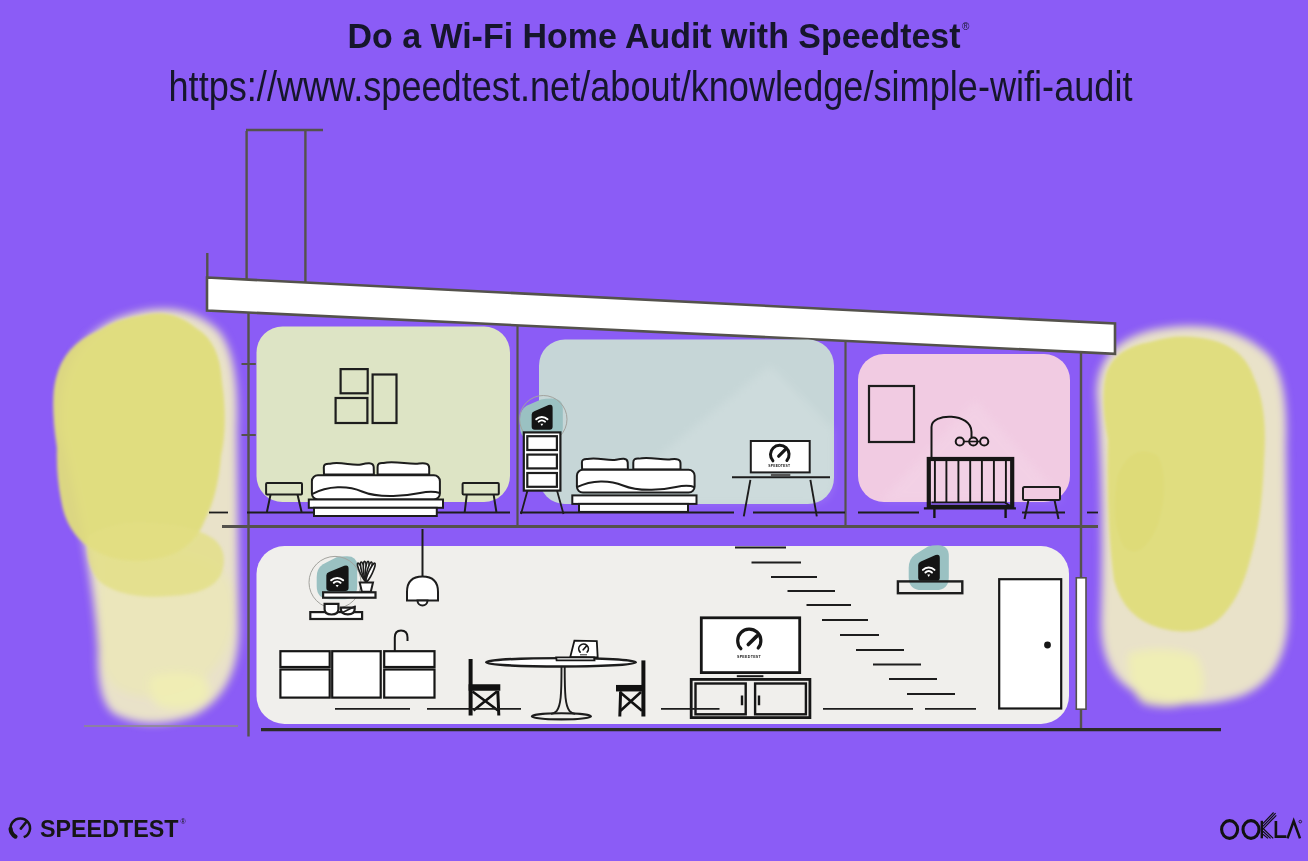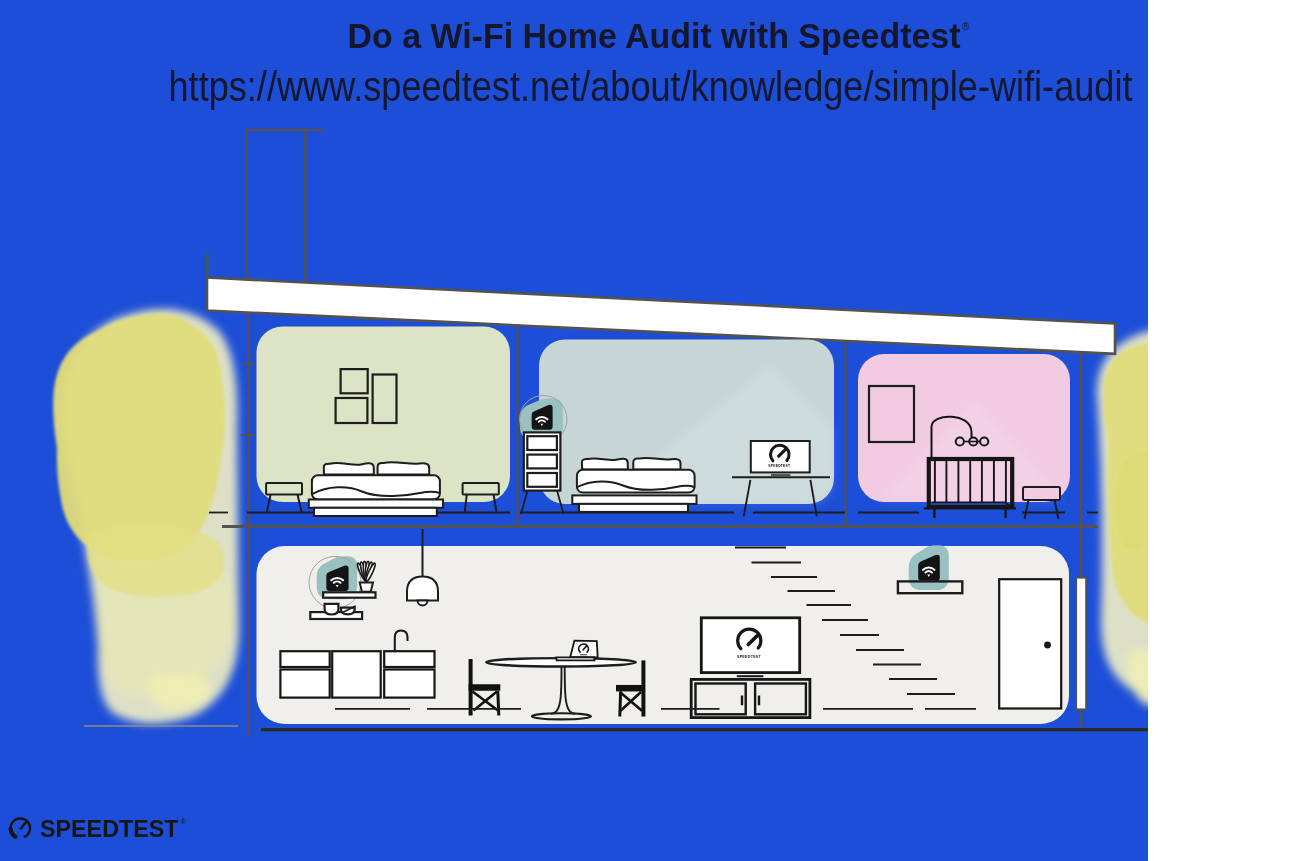--- a/index.html
+++ b/index.html
@@ -1,16 +1,16 @@
 <!DOCTYPE html>
 <html><head>
 <meta charset="utf-8">
 <style>
 html,body{margin:0;padding:0;background:#ffffff;}
-#stage{position:relative;width:1148px;height:861px;overflow:hidden;background:#1d4ed8;
+#stage{position:relative;width:1308px;height:861px;overflow:hidden;background:#8b5cf6;
 font-family:"Liberation Sans", sans-serif;}
 svg{display:block;}
 </style>
 </head>
 <body>
 <div id="stage">
 <svg width="1308" height="861" viewBox="0 0 1308 861">
 <defs>
 <filter id="wc" x="-20%" y="-20%" width="140%" height="140%">
 <feGaussianBlur stdDeviation="4"></feGaussianBlur>

